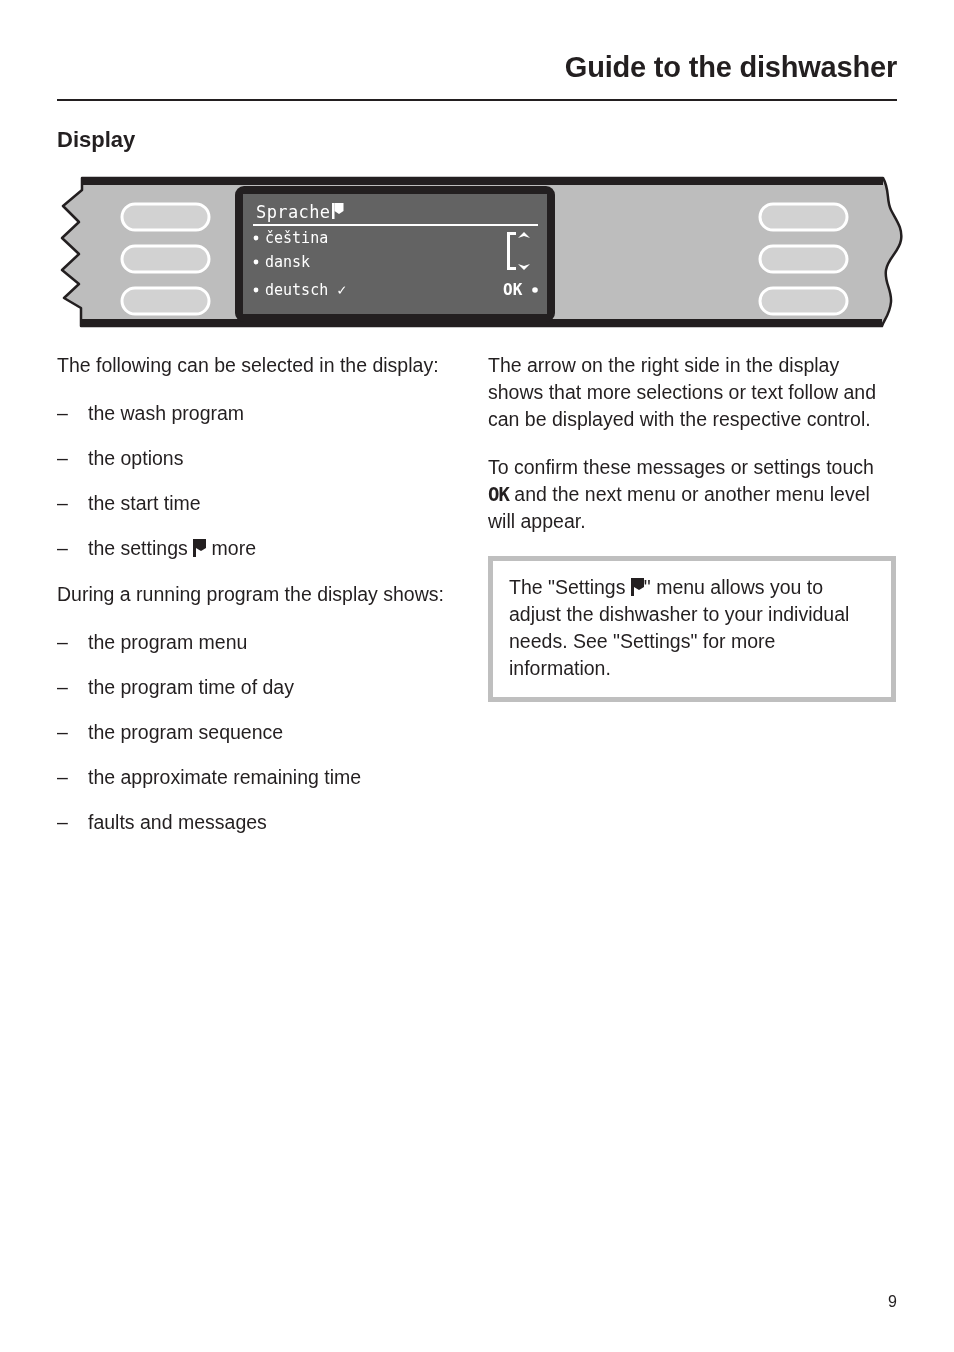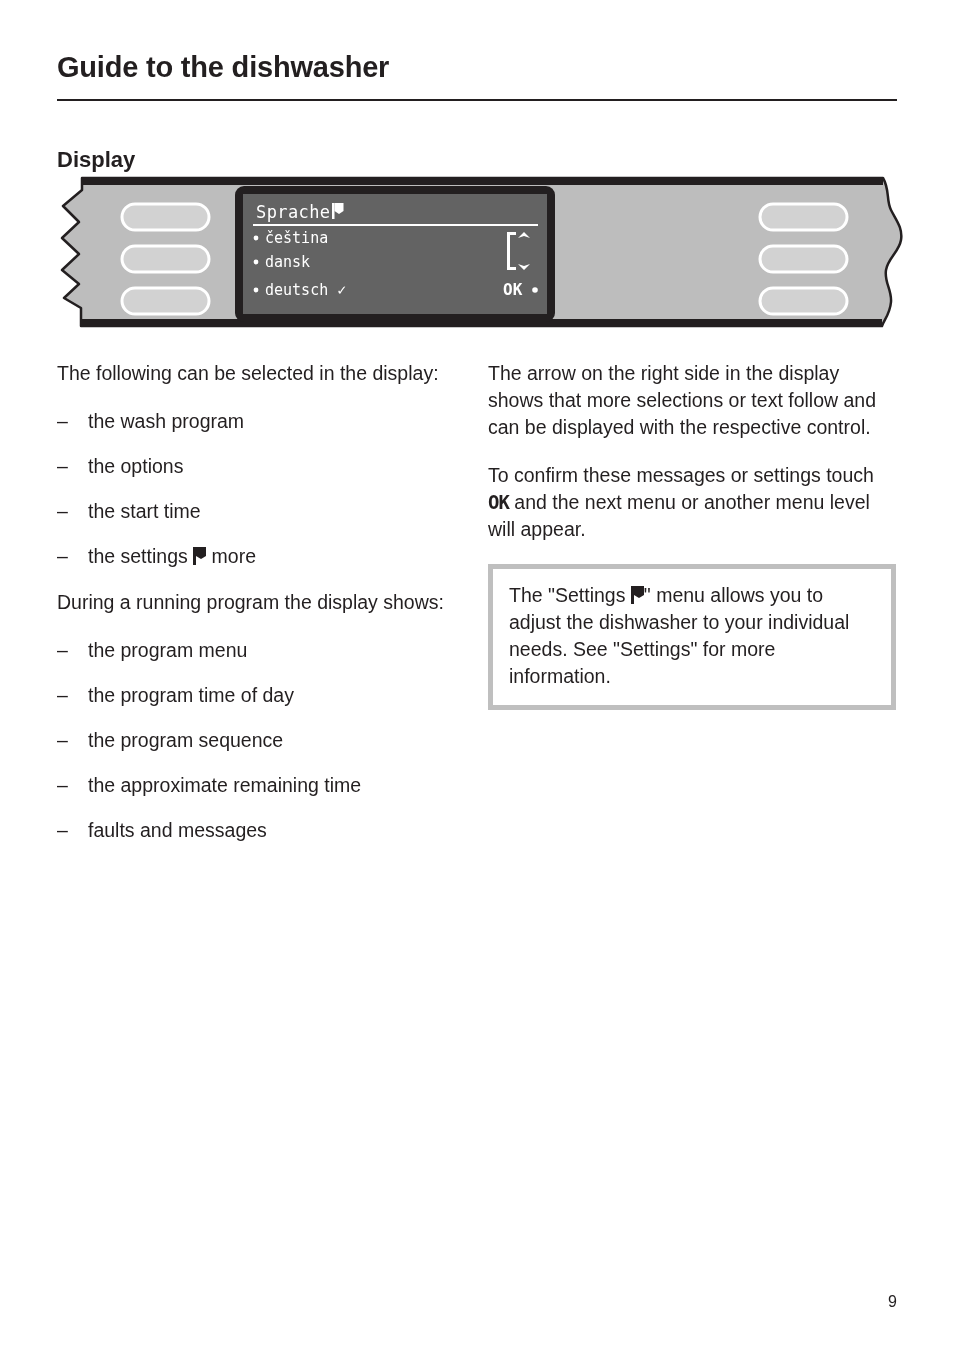--- a/index.html
+++ b/index.html
@@ -15,20 +15,21 @@
     color: #231f20;
     overflow: hidden;
   }
 
   
   .page-header {
     position: absolute;
     left: 57px;
     top: 52px;
     width: 840px;
+    text-align: right;
   }
   .page-header .title {
     font-size: 29px;
     font-weight: bold;
     letter-spacing: -0.2px;
     color: #231f20;
     line-height: 1.05;
   }
   .header-rule {
     position: absolute;
@@ -40,37 +41,36 @@
   }
 
   
   .section-heading {
     position: absolute;
     left: 57px;
     top: 127px;
     font-size: 22px;
     font-weight: bold;
     color: #231f20;
-    margin-top: 20px;
   }
 
   
   .panel-figure {
     position: absolute;
     left: 60px;
     top: 176px;
     width: 845px;
     height: 112px;
   }
   .panel-svg { display: block; }
 
   
   .col {
     position: absolute;
-    top: 360px;
+    top: 352px;
     width: 392px;
     font-size: 19.5px;
     line-height: 27px;
     color: #231f20;
   }
   .col-left  { left: 57px; }
   .col-right { left: 488px; width: 408px; }
 
   p.para { margin: 0 0 21px 0; }
 

